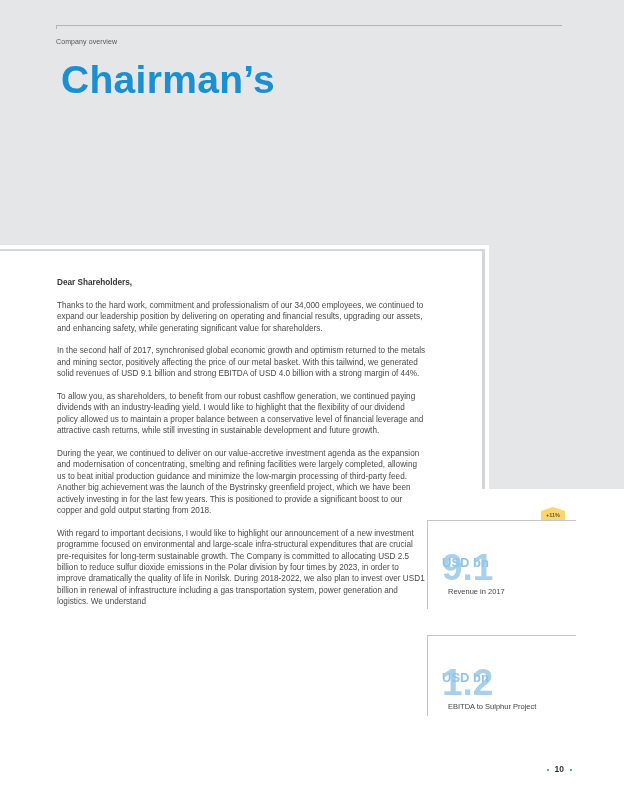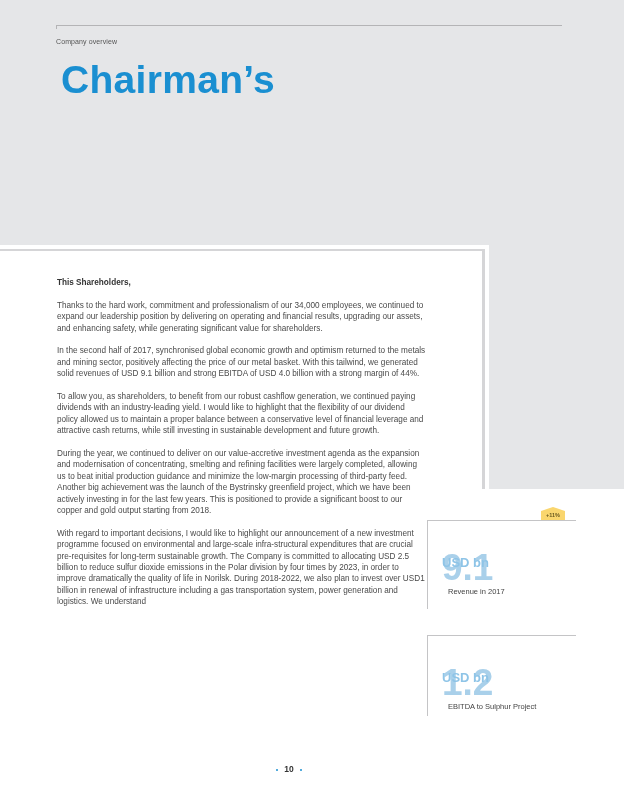--- a/index.html
+++ b/index.html
@@ -15,40 +15,40 @@
   .letter { position:absolute; left:57px; top:277px; width:370px; font-size:8.2px; line-height:11.4px; color:#4a4a4a; }
   .letter p { margin:0 0 11.4px 0; }
   .letter .salutation { font-weight:bold; color:#333; margin-bottom:11.4px; }
   .badge { position:absolute; left:541px; top:507px; width:24px; height:13px; background:#fad66e; clip-path:polygon(0 30%, 50% 0, 100% 30%, 100% 100%, 0 100%); font-size:5.5px; font-weight:bold; color:#6a5a20; text-align:center; line-height:16px; }
   .card { position:absolute; left:427px; width:148px; border-top:1px solid #c4c4c6; border-left:1px solid #c4c4c6; }
   .card1 { top:520px; height:88px; }
   .card2 { top:635px; height:80px; }
   .card .num { position:absolute; left:14px; top:14px; font-size:37px; line-height:34px; font-weight:bold; color:#a9d0ea;margin-top:16px; }
   .card .unit { position:absolute; left:14px; top:35px; font-size:13px; line-height:14px; font-weight:bold; color:#8ec4e7; }
   .card .cap { position:absolute; left:14px; top:66px; font-size:7.5px; color:#444; white-space:nowrap;margin-left:6px; }
-  .footer { position:absolute; left:0; top:764px; width:578px; text-align:center; font-size:8.5px; font-weight:bold; color:#333; }
+  .footer { position:absolute; left:0; top:764px; width:578px; text-align:right; font-size:8.5px; font-weight:bold; color:#333; }
   .dot { display:inline-block; width:2px; height:2px; background:#1a8fd1; border-radius:50%; vertical-align:middle; margin:0 6px; }
 </style>
 </head>
 <body>
 
 <div class="top-bg"></div>
 <div class="rule"></div>
 <div class="rule-tick"></div>
 <div class="section-label">Company overview</div>
 <h1 class="page-title">
   <span>Chairman’s</span><br>
 </h1>
 
 <div class="panel"></div>
 <div class="panel-border-top"></div>
 <div class="panel-border-right"></div>
 
 <div class="letter">
-  <p class="salutation">This Shareholders,</p>
+  <p class="salutation">Dear Shareholders,</p>
   <p>Thanks to the hard work, commitment and professionalism of our 34,000 employees, we continued to expand our leadership position by delivering on operating and financial results, upgrading our assets, and enhancing safety, while generating significant value for shareholders.</p>
   <p>In the second half of 2017, synchronised global economic growth and optimism returned to the metals and mining sector, positively affecting the price of our metal basket. With this tailwind, we generated solid revenues of USD 9.1 billion and strong EBITDA of USD 4.0 billion with a strong margin of 44%.</p>
   <p>To allow you, as shareholders, to benefit from our robust cashflow generation, we continued paying dividends with an industry-leading yield. I would like to highlight that the flexibility of our dividend policy allowed us to maintain a proper balance between a conservative level of financial leverage and attractive cash returns, while still investing in sustainable development and future growth.</p>
   <p>During the year, we continued to deliver on our value-accretive investment agenda as the expansion and modernisation of concentrating, smelting and refining facilities were largely completed, allowing us to beat initial production guidance and minimize the low-margin processing of third-party feed. Another big achievement was the launch of the Bystrinsky greenfield project, which we have been actively investing in for the last few years. This is positioned to provide a significant boost to our copper and gold output starting from 2018.</p>
   <p>With regard to important decisions, I would like to highlight our announcement of a new investment programme focused on environmental and large-scale infra-structural expenditures that are crucial pre-requisites for long-term sustainable growth. The Company is committed to allocating USD 2.5 billion to reduce sulfur dioxide emissions in the Polar division by four times by 2023, in order to improve dramatically the quality of life in Norilsk. During 2018-2022, we also plan to invest over USD1 billion in renewal of infrastructure including a gas transportation system, power generation and logistics. We understand</p>
 </div>
 
 <div class="badge">+11%</div>
 
 <div class="card card1">

